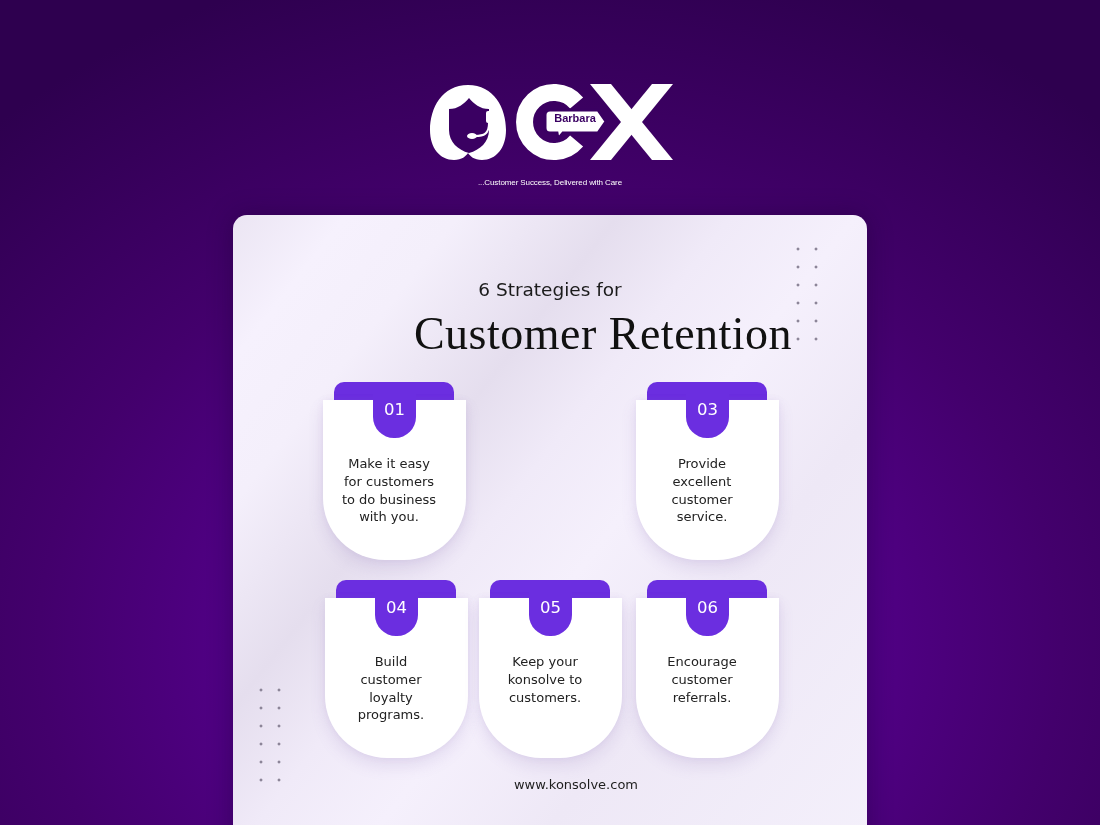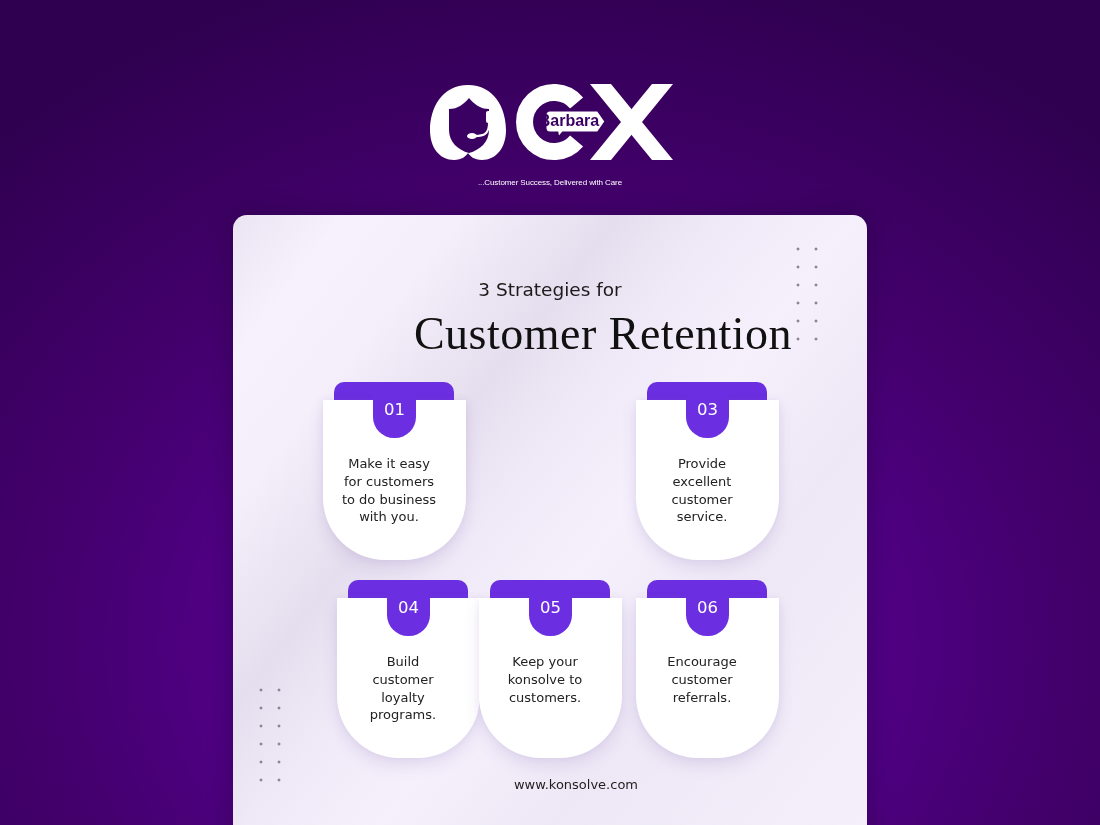--- a/index.html
+++ b/index.html
@@ -72,29 +72,29 @@
       <ellipse cx="50" cy="58" rx="5" ry="3" fill="#ffffff"></ellipse>
     </g>
 
     <path d="M154.6,25 A29.5,29.5 0 1 0 154.6,63" stroke="#ffffff" stroke-width="17" fill="none"></path>
 
     <polygon points="168,6 189,6 251,82 230,82" fill="#ffffff"></polygon>
     <polygon points="230,6 251,6 189,82 168,82" fill="#ffffff"></polygon>
 
     <path d="M128,32 H176 L184,43.5 L176,55 H141 L136,61 L135,55 H128 Q123,55 123,50 V37 Q123,32 128,32 Z" fill="#ffffff" stroke="#3a0062" stroke-width="3"></path>
   </svg>
-  <div style="position:absolute;left:116px;top:34px;width:62px;text-align:center;font-family:'Liberation Sans',sans-serif;font-weight:bold;font-size:16px;color:#3a0062;">Barbara</div>
+  <div style="position:absolute;left:122px;top:34px;width:62px;text-align:center;font-family:'Liberation Sans',sans-serif;font-weight:bold;font-size:11px;color:#3a0062;">Barbara</div>
 </div>
 <div class="tagline">...Customer Success, Delivered with Care</div>
 
 <div class="panel">
   <div class="dots" style="left:556px; top:25px;"></div>
   <div class="dots" style="left:19px; top:466px;"></div>
 
-  <div class="title-sub">3 Strategies for</div>
+  <div class="title-sub">6 Strategies for</div>
   <div class="title-main">Customer Retention</div>
 
   <div class="card" style="left:90px; top:167px;">
     <div class="tab-bar"></div>
     <div class="card-body"></div>
     <div class="badge">01</div>
     <div class="card-text">
       <span>Make it easy</span>
       <span>for customers</span>
       <span>to do business</span>
@@ -108,21 +108,21 @@
     <div class="card-body"></div>
     <div class="badge">03</div>
     <div class="card-text">
       <span>Provide</span>
       <span>excellent</span>
       <span>customer</span>
       <span>service.</span>
     </div>
   </div>
 
-  <div class="card" style="left:104px; top:365px;">
+  <div class="card" style="left:92px; top:365px;">
     <div class="tab-bar"></div>
     <div class="card-body"></div>
     <div class="badge">04</div>
     <div class="card-text">
       <span>Build</span>
       <span>customer</span>
       <span>loyalty</span>
       <span>programs.</span>
     </div>
   </div>

